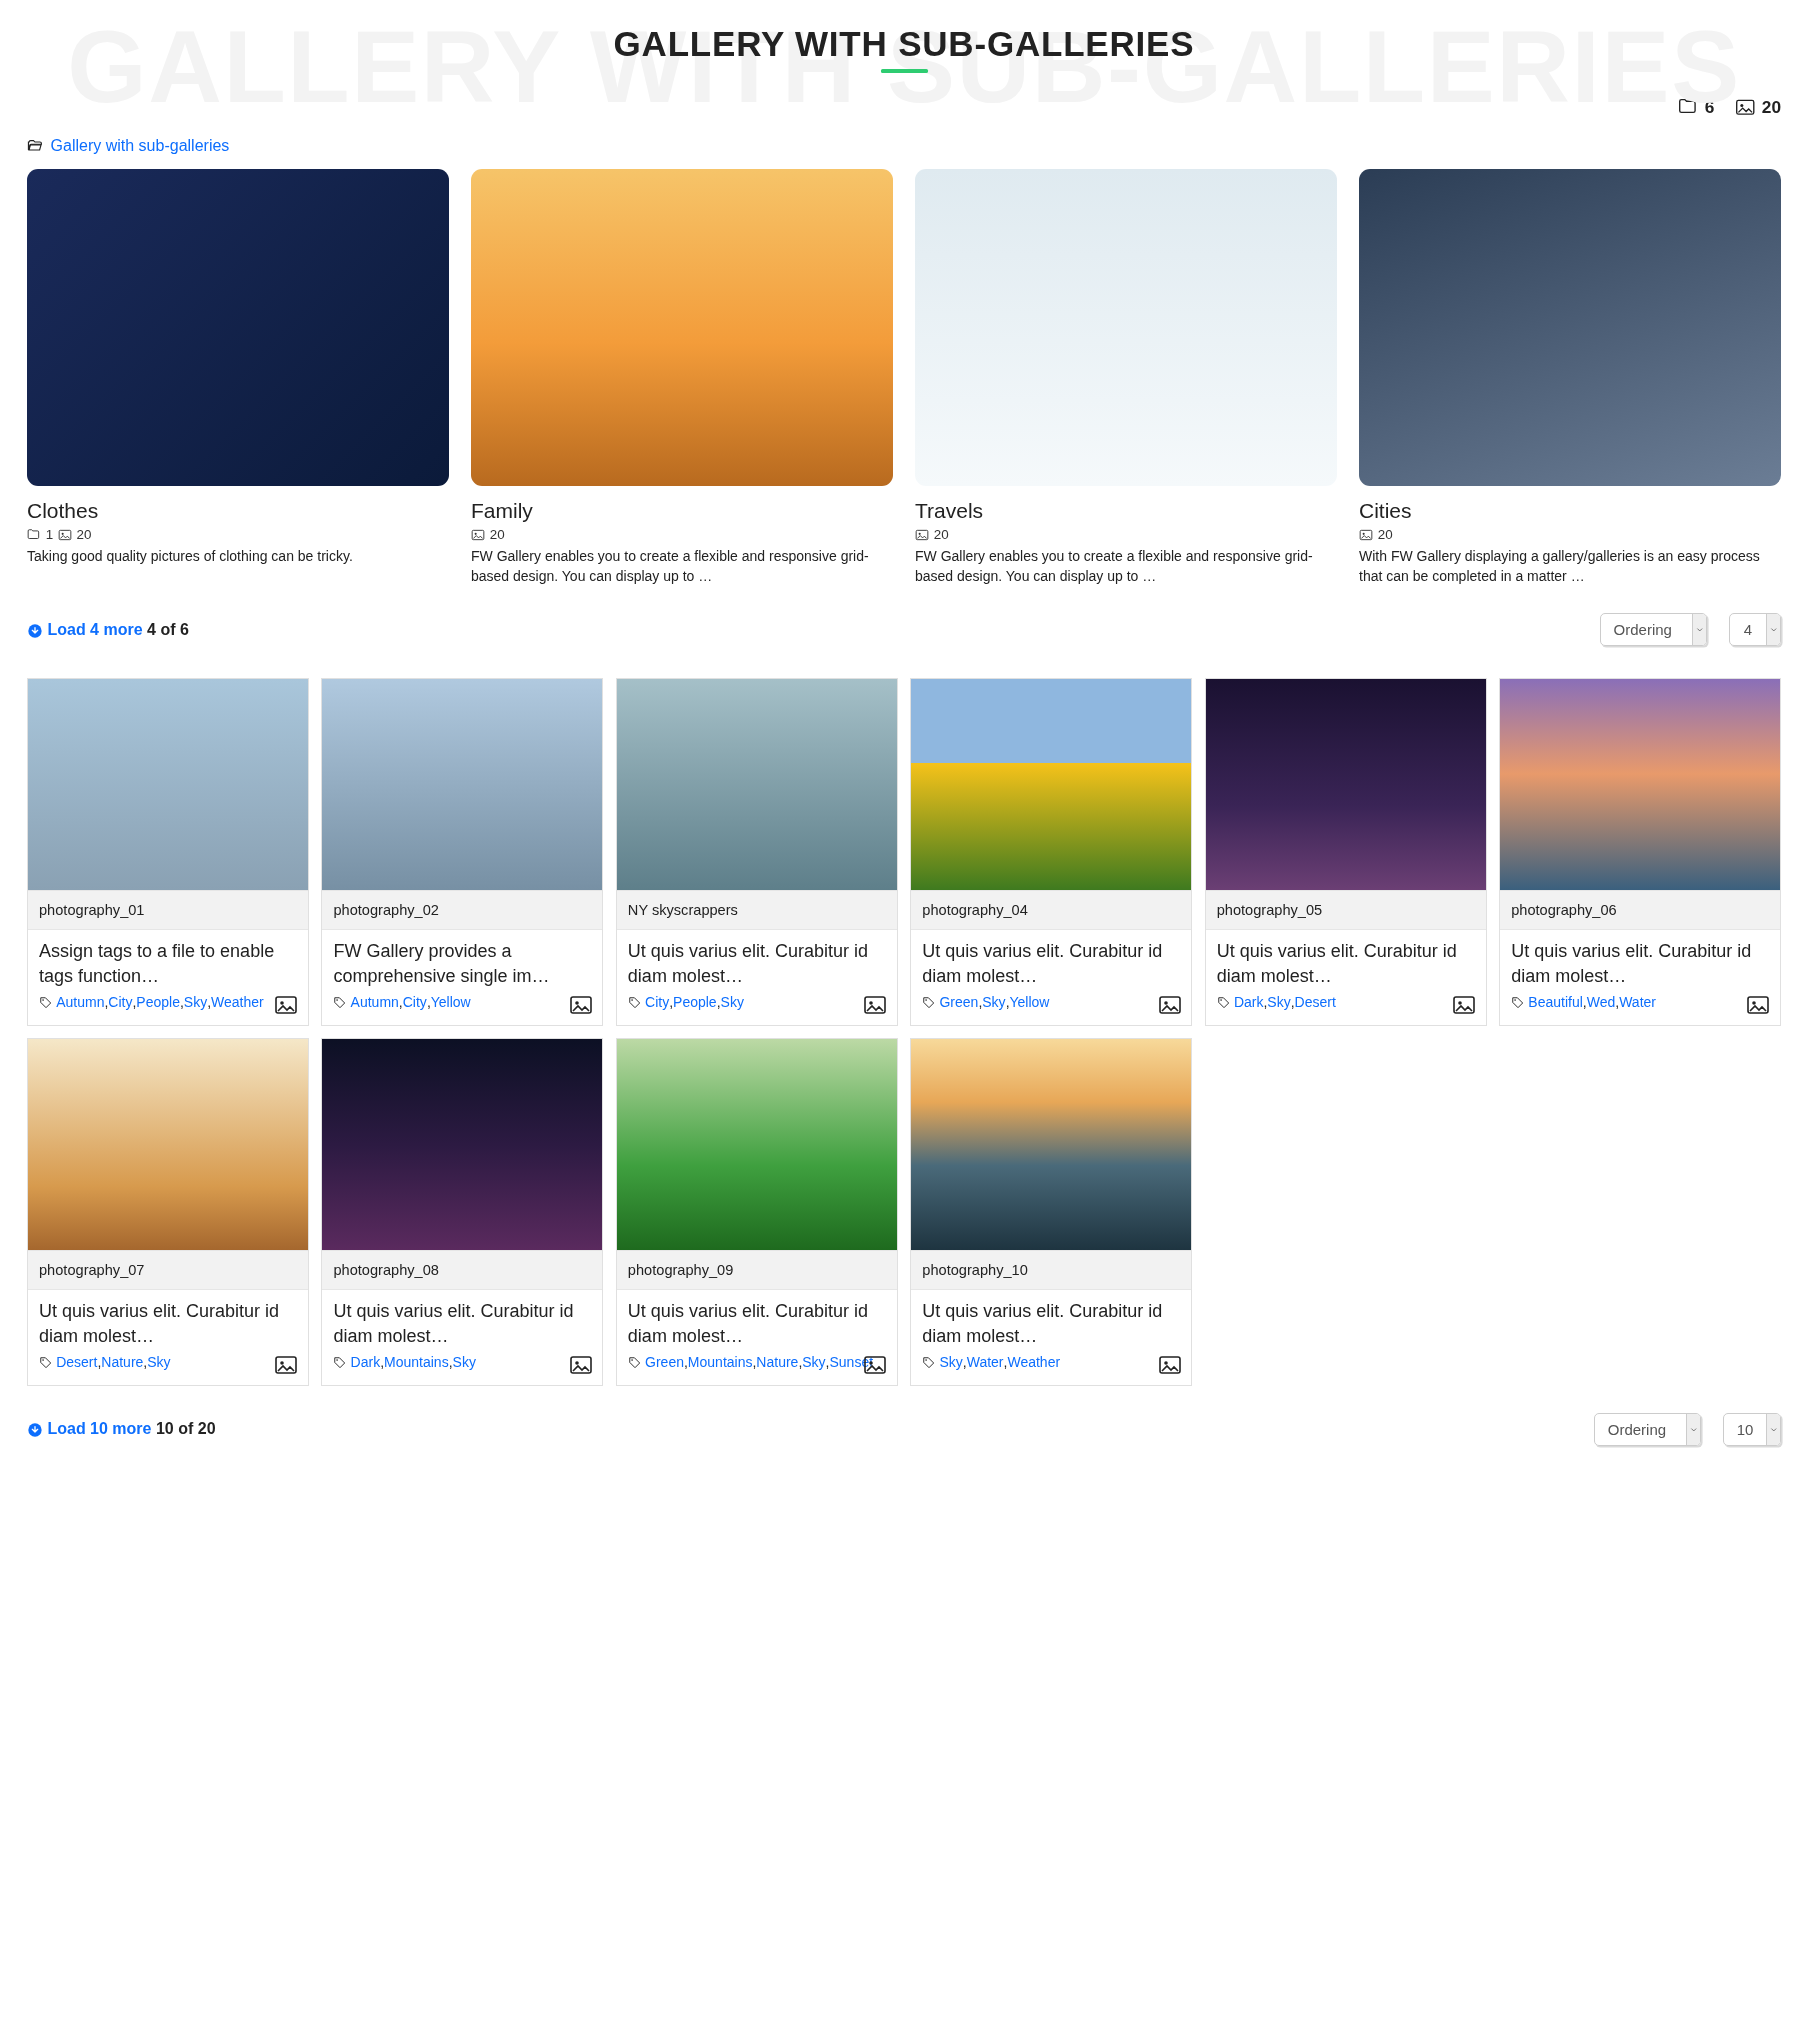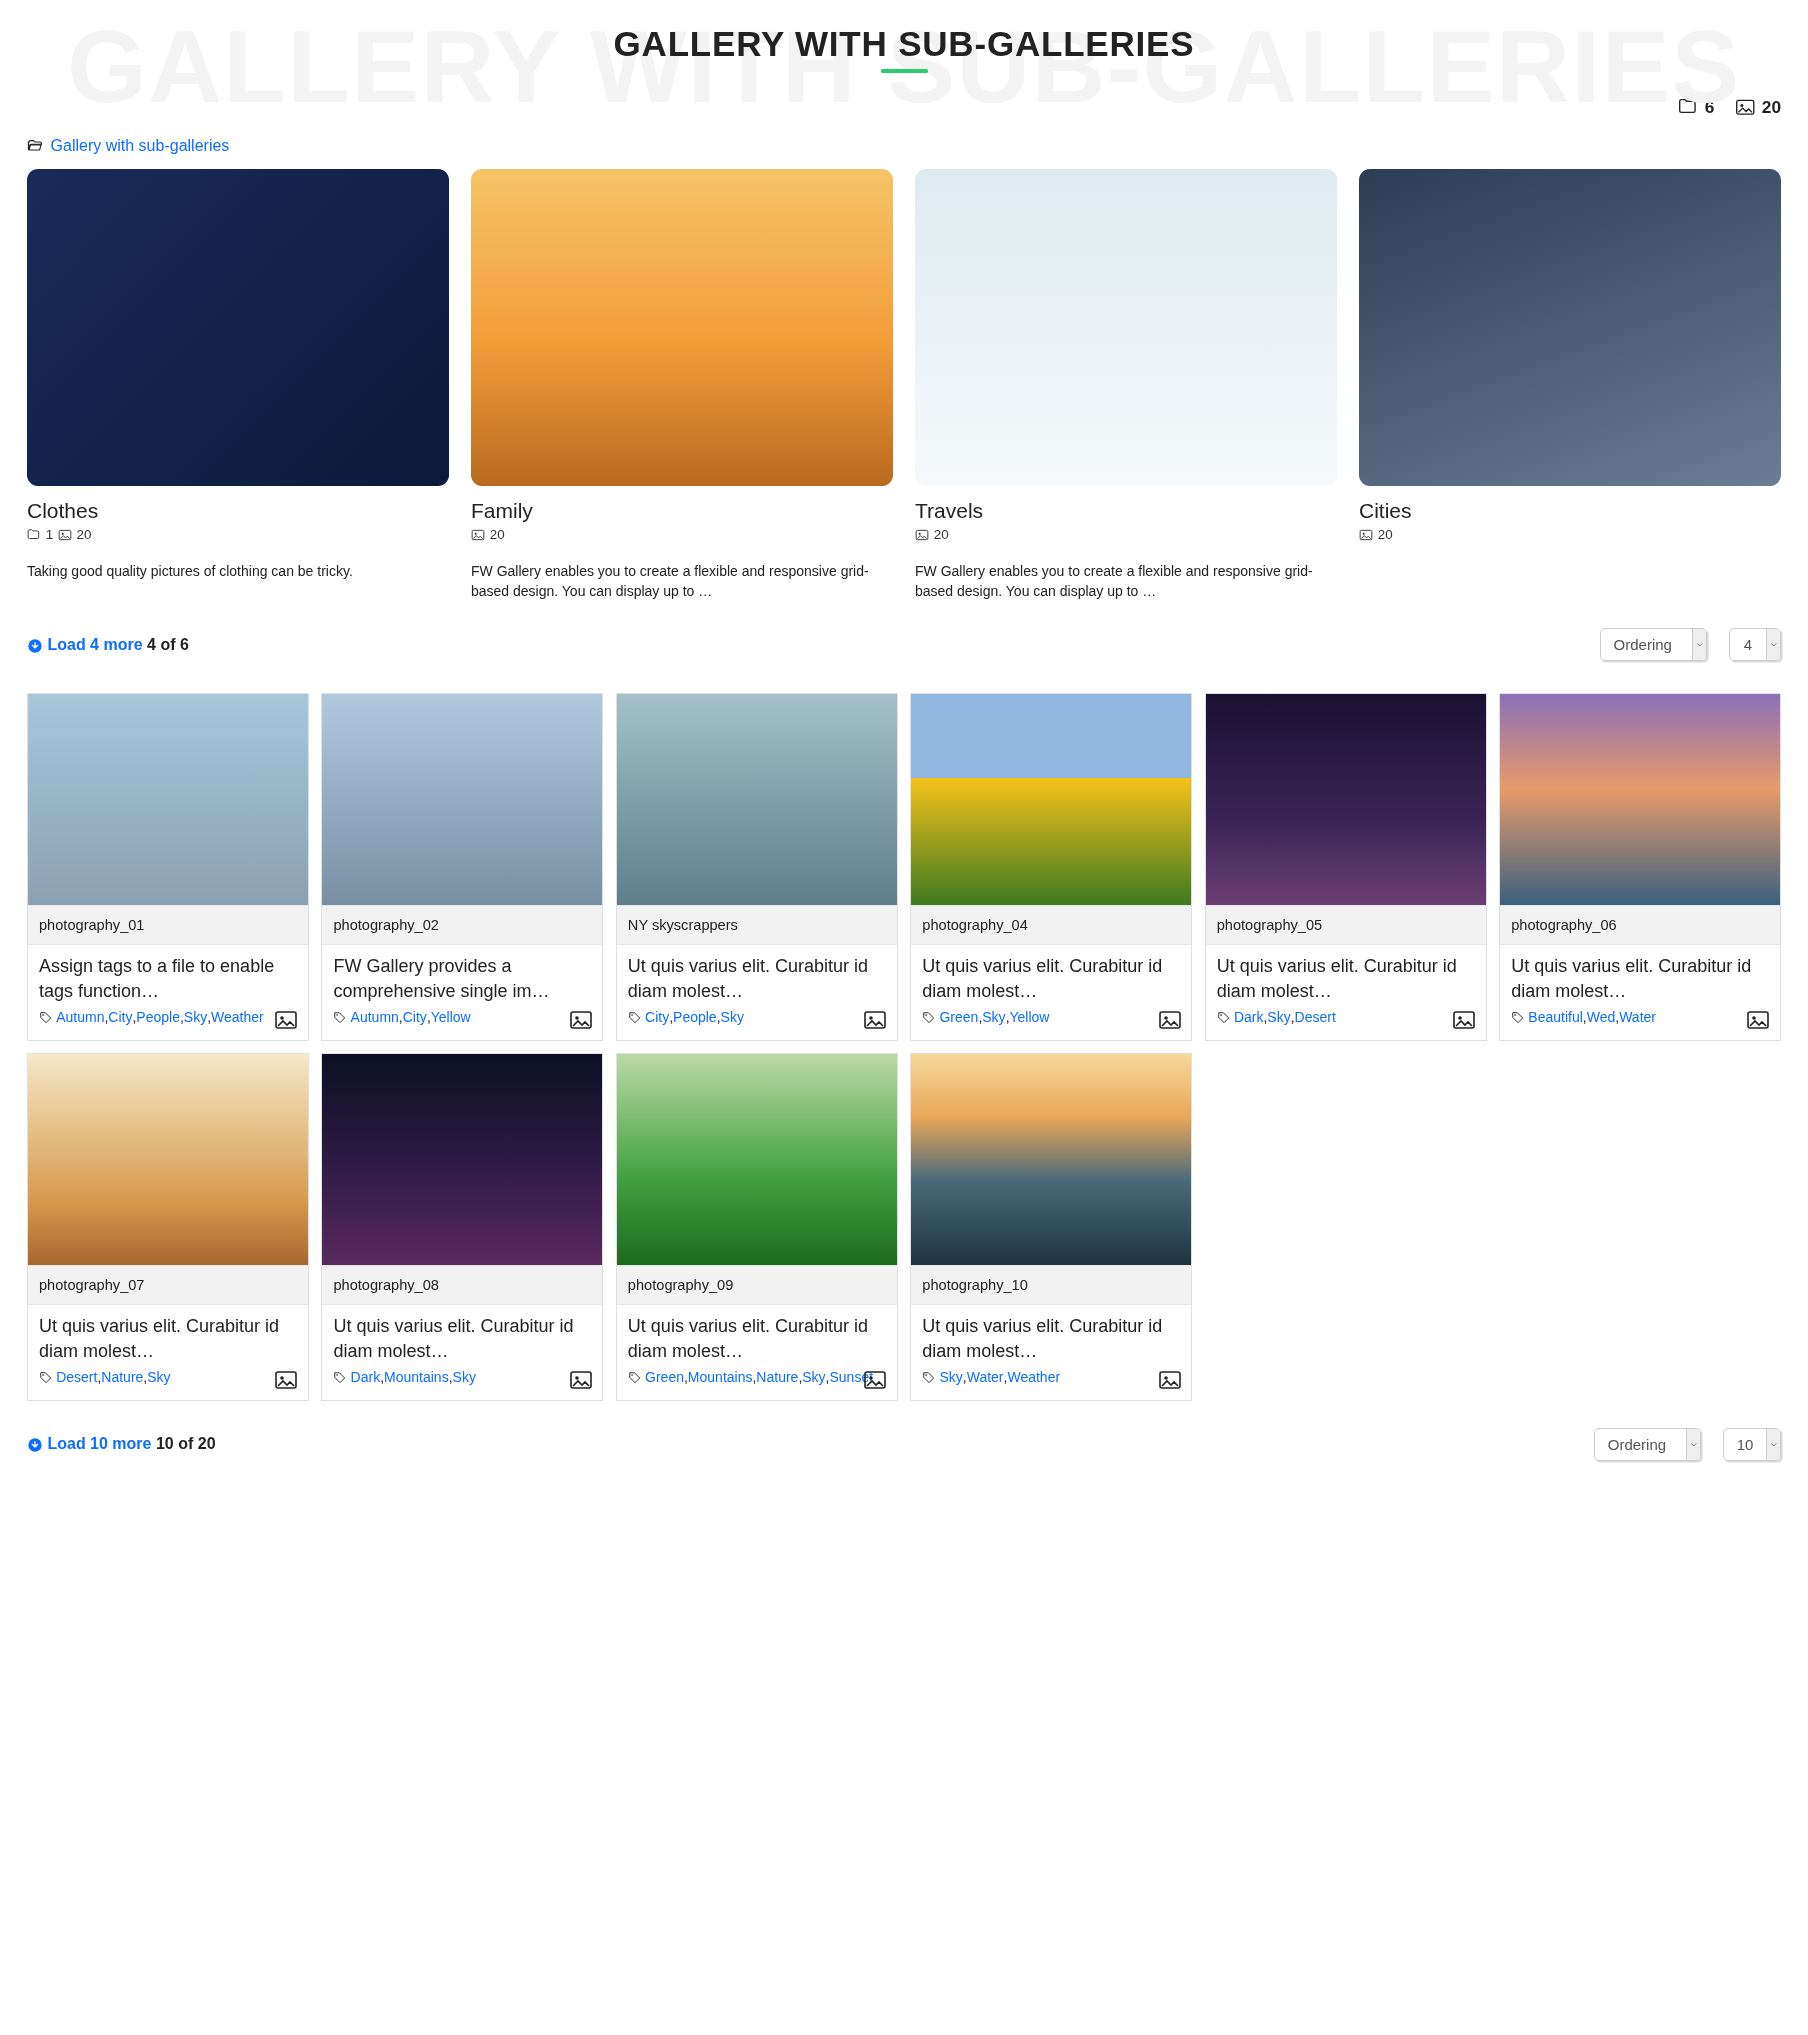--- a/index.html
+++ b/index.html
@@ -11,21 +11,21 @@
 .topstats{display:flex;justify-content:flex-end;gap:20.5px;font-size:17.3px;font-weight:600;margin-top:24px}
 .topstats .grp{display:flex;align-items:center;gap:6.3px}
 .breadcrumb{display:flex;align-items:center;gap:6.3px;font-size:16px;margin-top:19px}
 .breadcrumb a{color:#0d6efd;text-decoration:none}
 .icn{display:inline-flex;vertical-align:middle}
 .sub-grid{display:grid;grid-template-columns:repeat(4,1fr);gap:22px;margin-top:14px}
 .sub-card{display:flex;flex-direction:column}
 .sub-thumb{width:100%;aspect-ratio:1.33/1;border-radius:11px;background:#888 center/cover no-repeat}
 .sub-title{font-size:21px;font-weight:400;margin-top:12.6px;color:#222}
 .sub-meta{display:flex;align-items:center;gap:4.7px;margin-top:4.7px;font-size:13.4px;color:#333}
-.sub-desc{font-size:14px;line-height:1.4;margin-top:20px;color:#222}
+.sub-desc{font-size:14px;line-height:1.4;margin-top:5px;color:#222}
 .ctrl-row{display:flex;align-items:center;justify-content:space-between;margin-top:27px;gap:28px}
 .loadmore{font-size:16px;font-weight:600}
 .loadmore a{color:#0d6efd;text-decoration:none}
 .loadmore .of{color:#222;font-weight:700}
 .selects{display:flex;gap:22px}
 .sel{display:flex;align-items:stretch;height:33px;border:0.8px solid #ccc;border-radius:5px;overflow:hidden;box-shadow:1.6px 1.6px 0 rgba(0,0,0,.15)}
 .sel .lbl{padding:0 12.6px;display:flex;align-items:center;font-size:15px;color:#555;min-width:91px}
 .sel.short .lbl{min-width:36px;justify-content:center}
 .sel .car{width:14px;background:#eee;border-left:0.8px solid #ccc;display:flex;align-items:center;justify-content:center}
 .img-grid{display:grid;grid-template-columns:repeat(6,1fr);gap:12.6px;margin-top:32px}
@@ -170,20 +170,21 @@
       <div class="sub-thumb g-city"></div>
       <div class="sub-title">Cities</div>
       <div class="sub-meta">
         <span class="icn">
           <svg width="14" height="14" viewBox="0 0 24 24">
             <use href="#i-image"></use>
           </svg>
         </span>
         <span>20</span>
       </div>
+      <div class="sub-desc">With FW Gallery displaying a gallery/galleries is an easy process that can be completed in a matter …</div>
     </div>
   </div>
 
 <div class="ctrl-row">
   <div class="loadmore">
     <span class="icn">
         <svg width="16" height="16" viewBox="0 0 24 24">
           <use href="#i-down"></use>
         </svg>
       </span>

